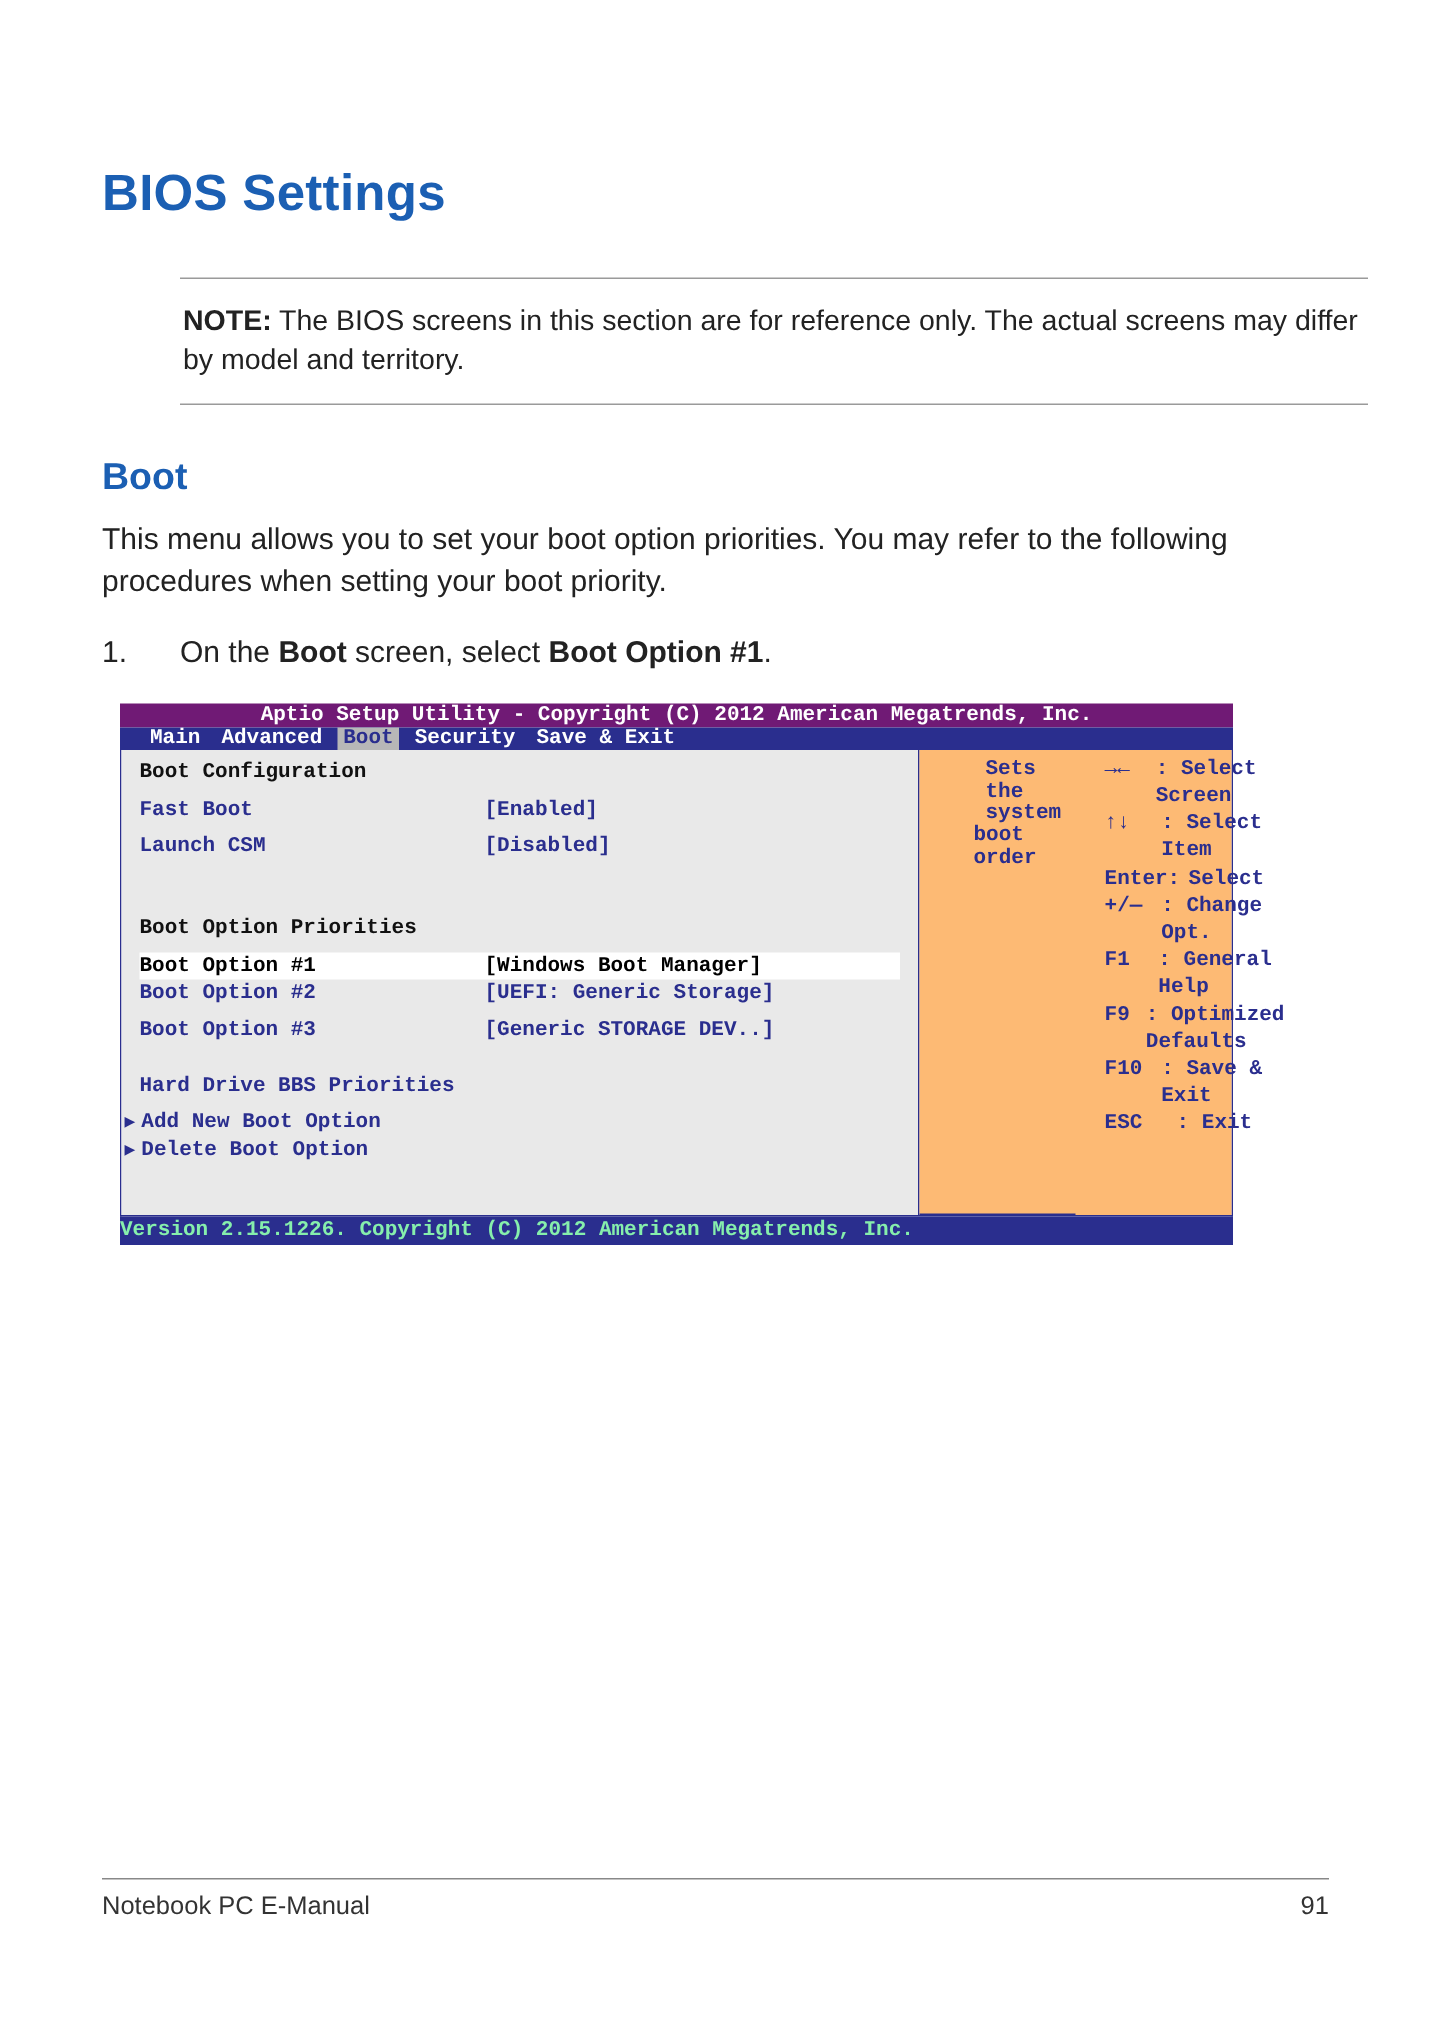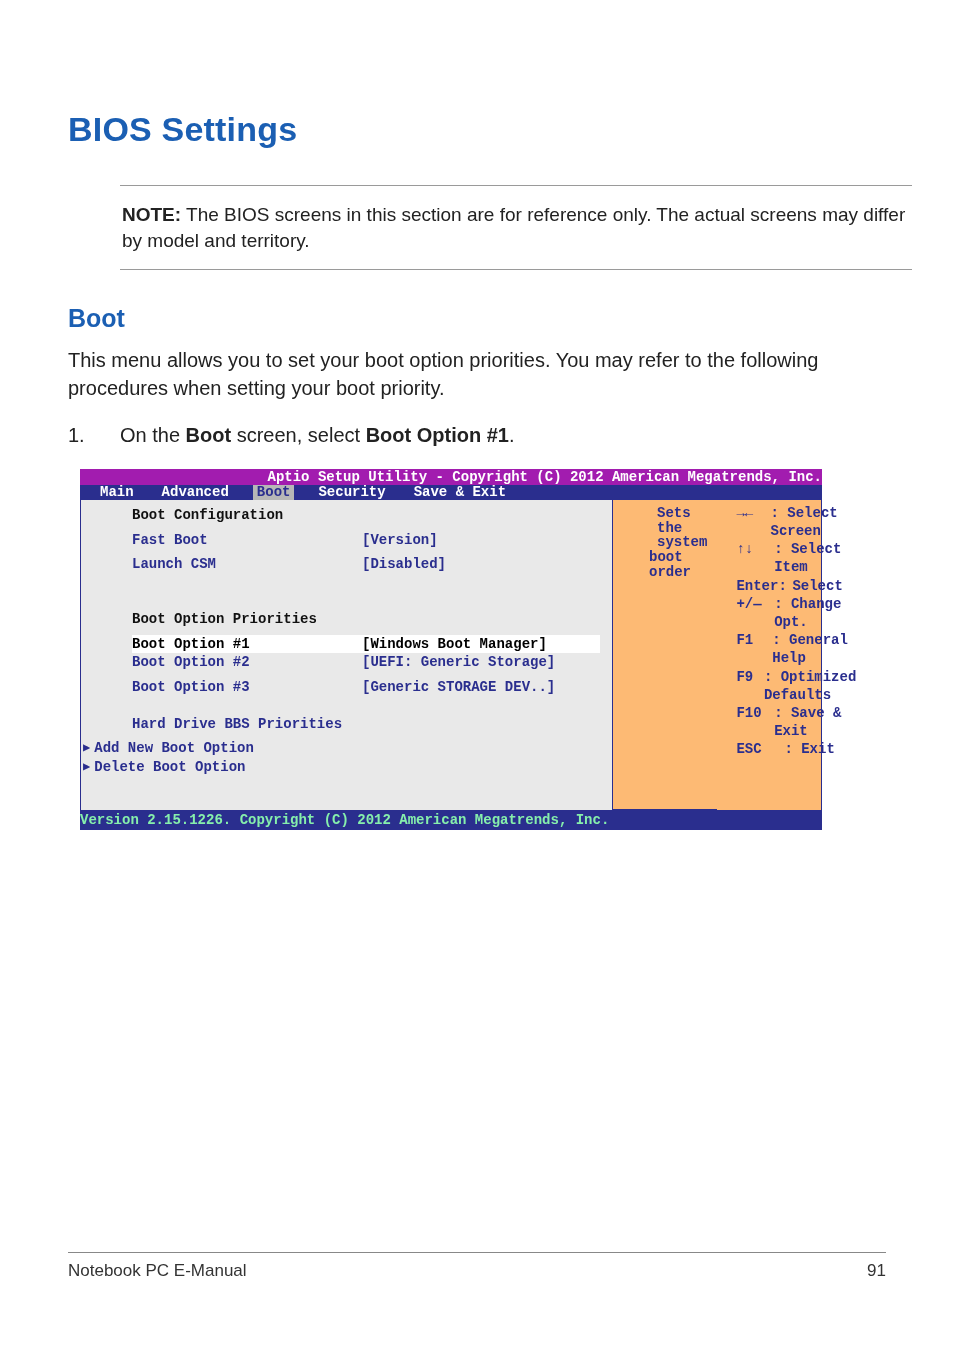--- a/index.html
+++ b/index.html
@@ -7,32 +7,32 @@
   .page { padding: 110px 42px 0 68px; position: relative; height: 100%; }
   h1 { color: #1b5fb3; font-size: 34px; font-weight: 700; margin-bottom: 36px; letter-spacing: 0.2px; }
   .note-block { margin-left: 52px; border-top: 1px solid #9a9a9a; border-bottom: 1px solid #9a9a9a; padding: 16px 6px 16px 2px; font-size: 19px; line-height: 1.35; }
   .note-block b { font-weight: 700; }
   h2 { color: #1b5fb3; font-size: 25px; font-weight: 700; margin-top: 34px; margin-bottom: 14px; }
   .body-text { font-size: 20px; line-height: 1.38; margin-bottom: 22px; }
   .step-row { display: flex; font-size: 20px; margin-bottom: 22px; }
   .step-num { width: 52px; flex-shrink: 0; }
   .step-text { }
   .bios { margin-left: 12px; width: 742px; font-family: "Courier New", monospace; font-size: 14px; line-height: 1.05; font-weight: bold; }
-  .bios-titlebar { background: #a21caf; color: #fff; text-align: right; padding: 1px 0 0 0; }
-  .bios-tabs { background: #2a2e8e; color: #fff; padding: 0 16px; display: flex; gap: 20px; }
+  .bios-titlebar { background: #701a75; color: #fff; text-align: center; padding: 1px 0 0 0; }
+  .bios-tabs { background: #2a2e8e; color: #fff; padding: 0 16px; display: flex; gap: 6px; }
   .bios-tab { padding: 0 4px; }
   .bios-tab.active { background: #b7b7b7; color: #2a2e8e; }
   .bios-body { display: flex; border: 1px solid #2a2e8e; border-top: none; }
   .bios-left { flex: 1; background: #e9e9e9; padding: 6px 12px 14px 12px; color: #2a2e8e; border-right: 1px solid #2a2e8e; min-height: 310px; }
   .bios-right { width: 208px; background: #fdba74; color: #2a2e8e; display: flex; flex-direction: row; gap: 13px; }
   .bios-right-top { padding: 6px 10px 6px 14px; border-bottom: 1px solid #2a2e8e; min-height: 170px; text-align: center; }
   .bios-right-top .rt-line { text-align: left; padding-left: 22px; }
   .bios-right-top .rt-line:first-child { padding-left: 30px; }
   .bios-right-bot { padding: 4px 6px 8px 6px; line-height: 1.3; }
-  .row { display: flex; padding: 2px 0; margin-left: 39px; }
+  .row { display: flex; padding: 2px 0; }
   .row .lbl { width: 230px; flex-shrink: 0; }
   .row .val { }
   .hl { background: #fff; color: #000; }
   .hl .lbl, .hl .val { color: #000; }
   .sublink { display: flex; align-items: center; margin-left: -10px; padding: 2px 0; }
   .sublink .tri { color: #2a2e8e; margin-right: 4px; font-size: 12px; }
   .spacer-sm { height: 6px; }
   .spacer-md { height: 18px; }
   .dark { color: #111; font-weight: bold; }
   .bios-footer { background: #2a2e8e; color: #86efac; padding: 2px 0; }
@@ -72,21 +72,21 @@
       <span class="bios-tab">Save &amp; Exit</span>
     </div>
     <div class="bios-body">
       <div class="bios-left">
         <div class="row">
             <span class="lbl dark">Boot Configuration</span>
           </div>
         <div class="spacer-sm"></div>
         <div class="row">
           <span class="lbl">Fast Boot</span>
-          <span class="val">[Version]</span>
+          <span class="val">[Enabled]</span>
         </div>
         <div class="spacer-sm"></div>
         <div class="row">
           <span class="lbl">Launch CSM</span>
           <span class="val">[Disabled]</span>
         </div>
         <div class="spacer-md"></div>
           <div class="spacer-md"></div>
         <div class="row">
             <span class="lbl dark" style="width:auto">Boot Option Priorities</span>

